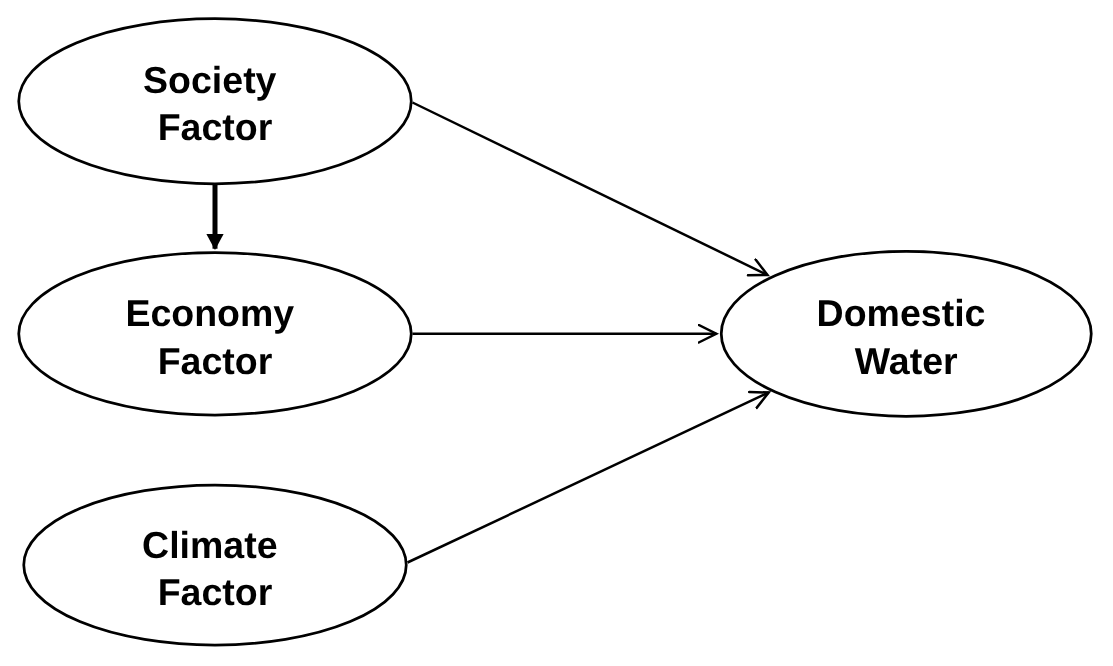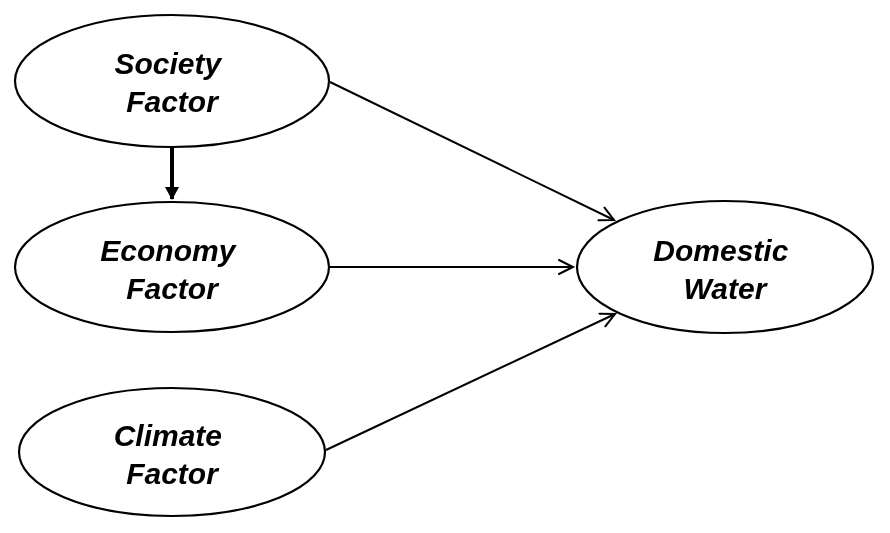--- a/index.html
+++ b/index.html
@@ -7,21 +7,20 @@
     padding: 0;
     background: #ffffff;
   }
   .canvas {
     position: relative;
     width: 890px;
     height: 533px;
     background: var(--bg, #ffffff);
     overflow: hidden;
     font-family: "Liberation Sans", sans-serif;
-    font-style: italic;
   }
   svg {
     display: block;
   }
   .node-ellipse {
     fill: var(--bg, #ffffff);
     stroke: var(--stroke, #000000);
     stroke-width: 2.2;
   }
   .node-label {

